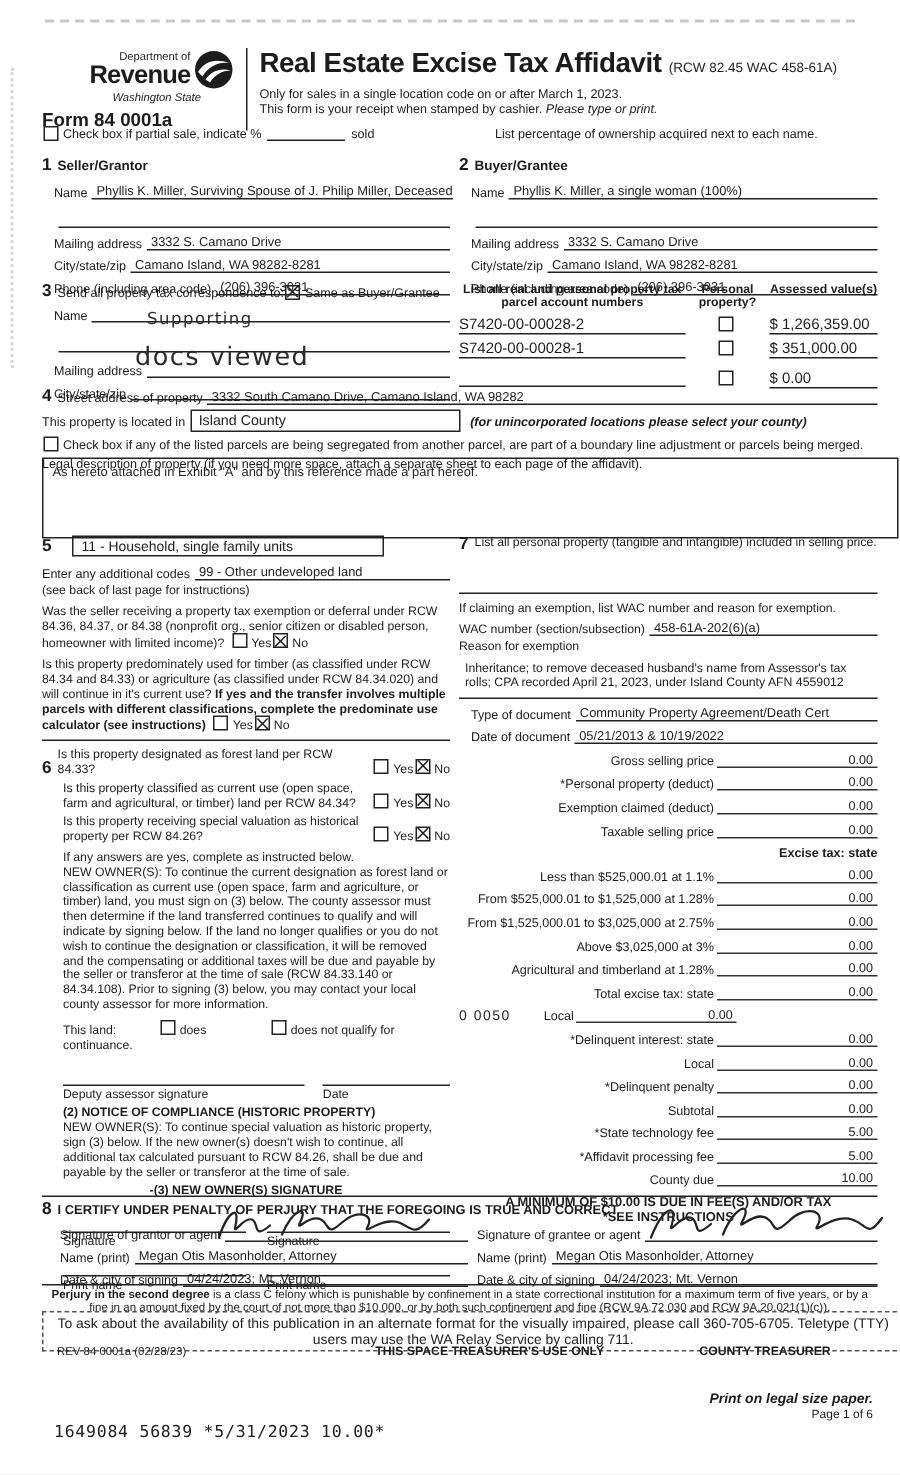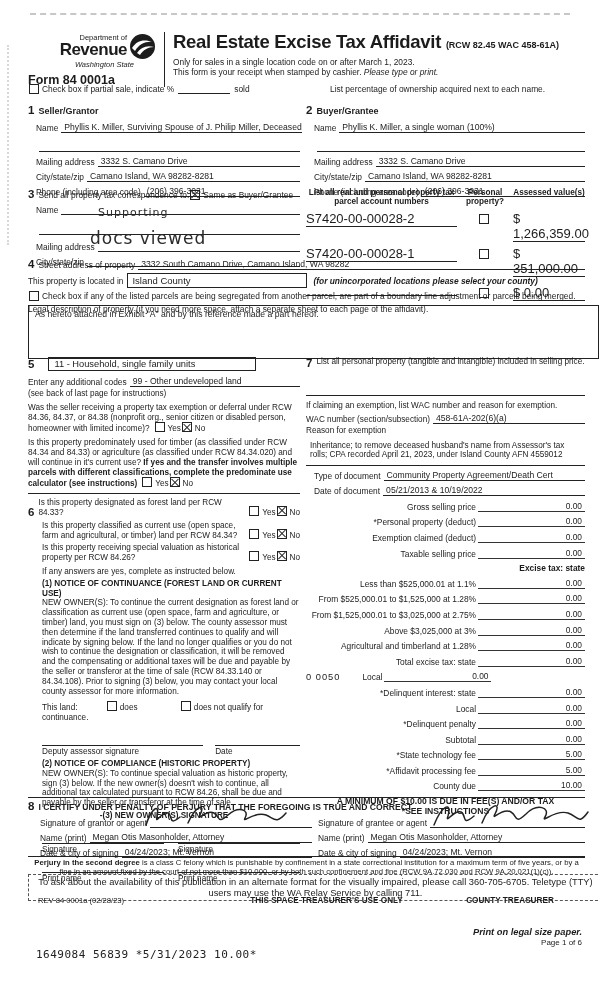--- a/index.html
+++ b/index.html
@@ -15,21 +15,21 @@
   .logo-blk{width:128px;flex:none;padding-top:3px}
   .logo-row{display:flex;align-items:flex-start}
   .logo-txt{text-align:right;flex:1}
   .dept{font-size:7.5px}
   .rev{font-size:17px;font-weight:bold;letter-spacing:-.5px;line-height:15px}
   .wast{font-size:7.5px;font-style:italic}
   .formno{font-size:12.5px;font-weight:bold;margin-top:4px}
   .hdr-div{border-left:1.6px solid #222;align-self:stretch;margin:2px 8px 0 8px}
   .title-blk{flex:1;padding-top:2px}
   .title{font-size:18.5px;font-weight:bold;letter-spacing:-.3px;line-height:19px}
-  .title small{font-size:9px;font-weight:bold;letter-spacing:0}
+  .title small{font-size:9px;font-weight:normal;letter-spacing:0}
   .sub{font-size:8.4px;line-height:10.3px;margin-top:2px}
 
   
   .field{display:flex;align-items:flex-end;font-size:8.4px;margin-top:4px}
   .flabel{white-space:nowrap}
   .fill{flex:1;border-bottom:1px solid #222;margin-left:3px;min-height:10px;line-height:10px}
   .val{font-size:8.6px;padding-left:3px;white-space:nowrap}
 
   
   .cb{display:inline-block;width:8px;height:8px;border:1.1px solid #222;position:relative;
@@ -40,21 +40,21 @@
   .sec-num{font-weight:bold;font-size:11.5px;margin-right:4px}
   .sec-title{font-weight:bold;font-size:9px}
   .cols{display:flex}
   .lcol{width:272px;flex:none;padding-right:6px}
   .rcol{flex:1;min-width:0}
   .fine{font-size:8.2px;line-height:9.8px}
 
   
   .ptab-h{display:flex;font-size:8.2px;font-weight:bold;text-align:center;line-height:9.3px}
   .ptab-h .c1{flex:1}.ptab-h .c2{width:56px;flex:none}.ptab-h .c3{width:72px;flex:none}
-  .prow{display:flex;align-items:flex-start;margin-top:4px;font-size:13px}
+  .prow{display:flex;align-items:center;margin-top:4px;font-size:10px}
   .prow .c1{flex:1;border-bottom:1px solid #222;min-height:10px}
   .prow .c2{width:56px;flex:none;text-align:center}
   .prow .c3{width:72px;flex:none;border-bottom:1px solid #222;min-height:10px}
 
   .county-box{border:1.4px solid #222;padding:1px 4px;min-width:170px;display:inline-block;font-size:9.5px}
   .legal-box{border:1.4px solid #222;height:46px;padding:3px 6px;font-size:8.6px}
 
   .code-box{border:1.3px solid #222;padding:1px 5px;font-size:9.3px;display:inline-block;min-width:196px}
 
   .yn{white-space:nowrap;margin-left:4px}
@@ -276,21 +276,20 @@
       <div class="qrow">
         <span class="qt fine" style="padding-left:14px">Is this property classified as current use (open space, farm and agricultural, or timber) land per RCW 84.34?</span>
         <span class="yn fine"><span class="cb"></span><span>Yes</span><span class="cb checked"></span><span>No</span></span>
       </div>
       <div class="qrow">
         <span class="qt fine" style="padding-left:14px">Is this property receiving special valuation as historical property per RCW 84.26?</span>
         <span class="yn fine"><span class="cb"></span><span>Yes</span><span class="cb checked"></span><span>No</span></span>
       </div>
 
       <div class="fine" style="margin-top:4px;padding-left:14px">If any answers are yes, complete as instructed below.</div>
-      <div class="fine b" style="margin-top:2px;padding-left:14px">(1) NOTICE OF CONTINUANCE (FOREST LAND OR CURRENT USE)</div>
       <div class="fine" style="padding-left:14px">NEW OWNER(S): To continue the current designation as forest land or classification as current use (open space, farm and agriculture, or timber) land, you must sign on (3) below. The county assessor must then determine if the land transferred continues to qualify and will indicate by signing below. If the land no longer qualifies or you do not wish to continue the designation or classification, it will be removed and the compensating or additional taxes will be due and payable by the seller or transferor at the time of sale (RCW 84.33.140 or 84.34.108). Prior to signing (3) below, you may contact your local county assessor for more information.</div>
 
       <div class="fine" style="margin-top:5px;padding-left:14px">
         <span>This land:</span>
         <span style="margin-left:26px"><span class="cb"></span><span>does</span></span>
         <span style="margin-left:40px"><span class="cb"></span><span>does not qualify for</span></span>
         <div>continuance.</div>
       </div>
 
       <div style="display:flex;margin-top:10px;padding-left:14px">

